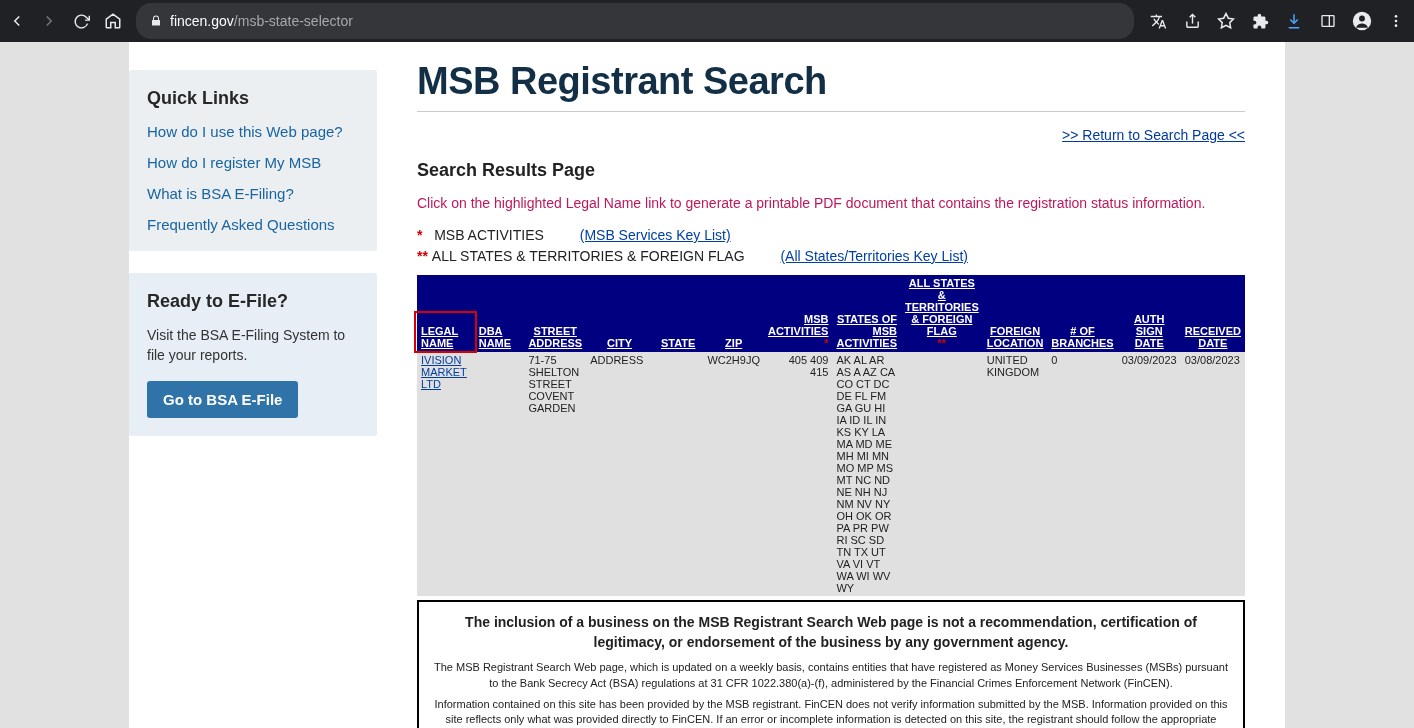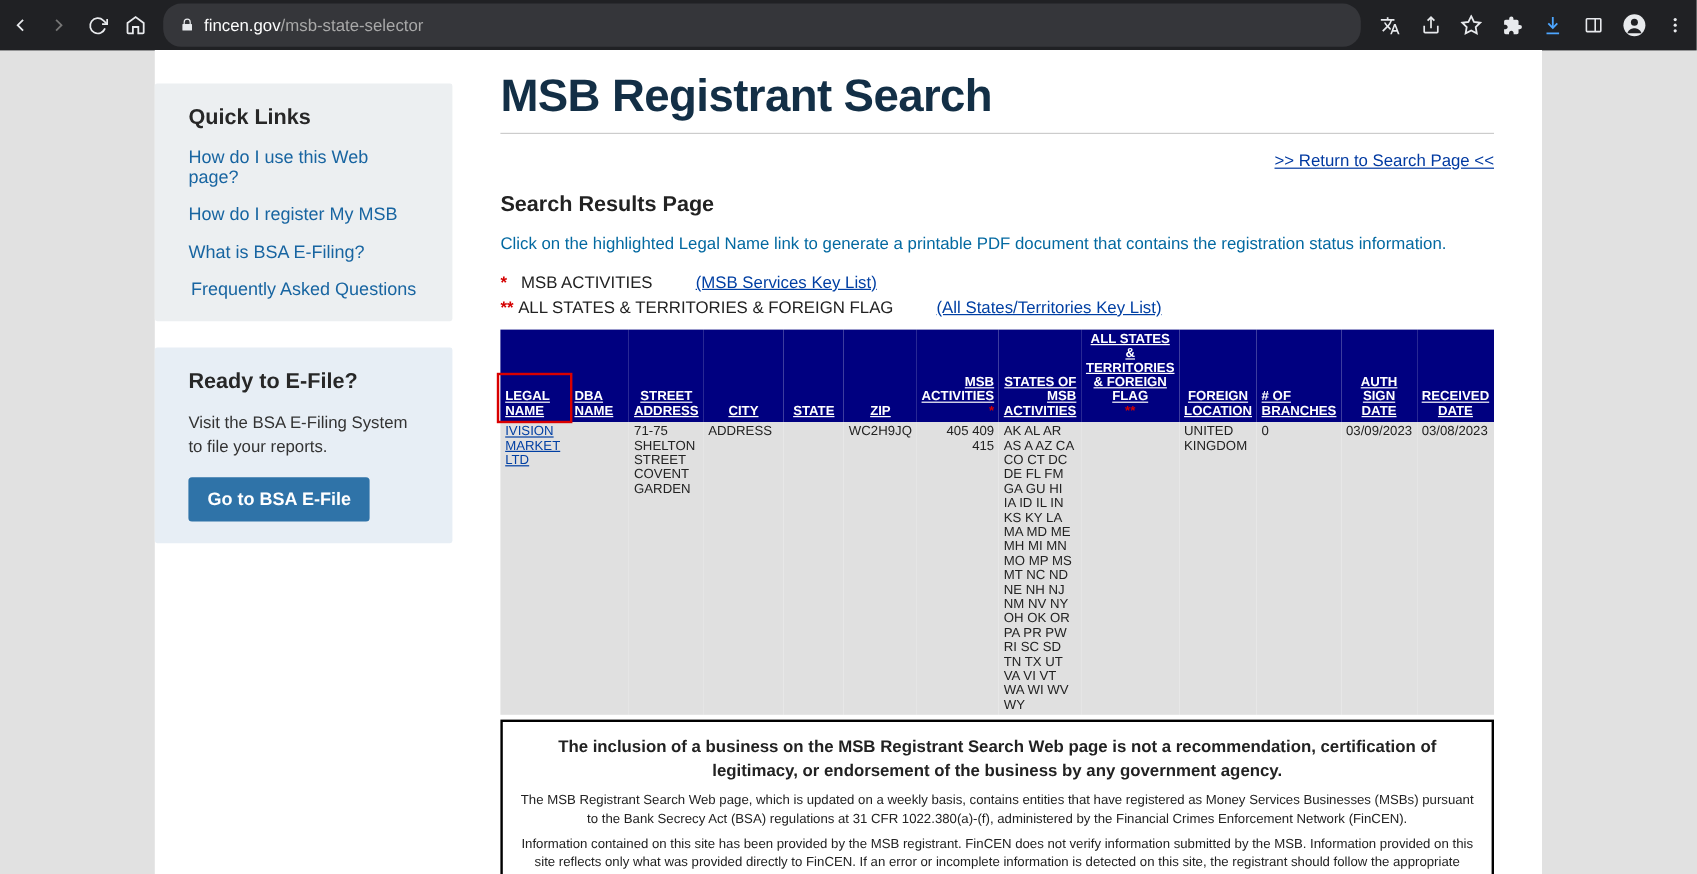--- a/index.html
+++ b/index.html
@@ -22,36 +22,36 @@
   .viewport::-webkit-scrollbar { width: 16px; }
   .viewport::-webkit-scrollbar-track { background: #f1f1f1; }
   .viewport::-webkit-scrollbar-thumb { background: #c1c1c1; }
 
   .page-wrap { width: 100%; display: flex; justify-content: center; }
   .page-content { width: 1156px; background: #fff; min-height: 900px; display: flex; padding: 0 0 40px 0; }
 
   .sidebar-col { width: 248px; padding: 30px 0 0 0; margin-top:-2px; }
   .main-col { flex: 1; padding: 14px 40px 0 40px; }
 
-  .card { background: #eceff1; margin: 0 0 22px 0; padding: 18px 28px; border-radius: 2px; }
+  .card { background: #eceff1; margin: 0 0 22px 0; padding: 18px 18px; border-radius: 2px; }
   .card h3 { font-size: 18px; font-weight: 700; color: #272727; margin: 0 0 14px 0; }
   .card .qlink { display: block; color: #1865a1; font-size: 15px; margin: 0 0 14px 0; text-decoration: none; cursor: pointer; }
-  .card .qlink:last-child { margin-bottom: 0; text-align: center; }
+  .card .qlink:last-child { margin-bottom: 0; }
   .card.efile { background: #e7eef5; }
   .card.efile p { font-size: 14px; color: #333; margin: 4px 0 16px 0; line-height: 1.4; }
   .card.efile .btn { display: inline-block; background: #2f73a8; color: #fff; padding: 10px 16px; font-size: 15px; border: none; border-radius: 3px; cursor: pointer; font-weight: 600; }
 
   h1.main-title { font-size: 38px; font-weight: 700; color: #132f46; letter-spacing: -0.5px; margin: 4px 0 8px 0; }
   .title-divider { border: none; border-top: 1px solid #ccc; margin: 0 0 14px 0; }
 
   .return-link-row { text-align: right; margin: 0 0 16px 0; }
   .return-link-row a { color: #0039a1; text-decoration: underline; font-size: 14px; cursor: pointer; }
 
   h2.sub-title { font-size: 18px; font-weight: 700; color: #222; margin: 0 0 14px 0; }
-  .desc { font-size: 14px; color: #0369a1; margin: 0 0 14px 0; }
+  .desc { font-size: 14px; color: #be185d; margin: 0 0 14px 0; }
 
   .legend { font-size: 14px; color: #222; line-height: 1.5; }
   .legend .star { color: #d40000; font-weight: bold; }
   .legend a { color: #003fa3; text-decoration: underline; cursor: pointer; margin-left: 32px; }
 
   .result-table { width: 100%; border-collapse: collapse; margin: 8px 0 0 0; font-size: 11px; color: #222; }
   .result-table thead { background: #000080; color: #fff; }
   .result-table thead th { padding: 2px 4px; font-weight: bold; vertical-align: bottom; text-align: left; line-height: 1.1; }
   .result-table thead th span { text-decoration: underline; cursor: pointer; display:inline-block; }
   .result-table tbody td { padding: 2px 4px; vertical-align: top; background: #e0e0e0; margin-left: 16px; }
@@ -193,21 +193,21 @@
               <th style="width:60px;"><span>LEGAL NAME</span></th>
               <th style="width:55px;"><span>DBA NAME</span></th>
               <th style="width:58px;text-align:center;"><span>STREET ADDRESS</span></th>
               <th style="width:70px;text-align:center;"><span>CITY</span></th>
               <th style="width:55px;text-align:center;"><span>STATE</span></th>
               <th style="width:60px;text-align:center;"><span>ZIP</span></th>
               <th style="width:65px;text-align:right;"><span>MSB ACTIVITIES</span><span class="star" style="color:#d40000;text-decoration:none;">*</span></th>
               <th style="width:65px;text-align:right;"><span>STATES OF MSB ACTIVITIES</span></th>
               <th style="width:65px;text-align:center;"><span>ALL STATES &amp; TERRITORIES &amp; FOREIGN FLAG</span><span style="color:#d40000;text-decoration:none;">**</span></th>
               <th style="width:55px;text-align:center;"><span>FOREIGN LOCATION</span></th>
-              <th style="width:55px;"><span># OF BRANCHES</span></th>
+              <th style="width:55px;text-align:center;"><span># OF BRANCHES</span></th>
               <th style="width:55px;text-align:center;"><span>AUTH SIGN DATE</span></th>
               <th style="width:50px;text-align:center;"><span>RECEIVED DATE</span></th>
             </tr>
           </thead>
           <tbody>
             <tr>
               <td class="legal-name"><a>IVISION MARKET LTD</a></td>
               <td></td>
               <td>71-75 SHELTON STREET COVENT GARDEN</td>
               <td>ADDRESS</td>

